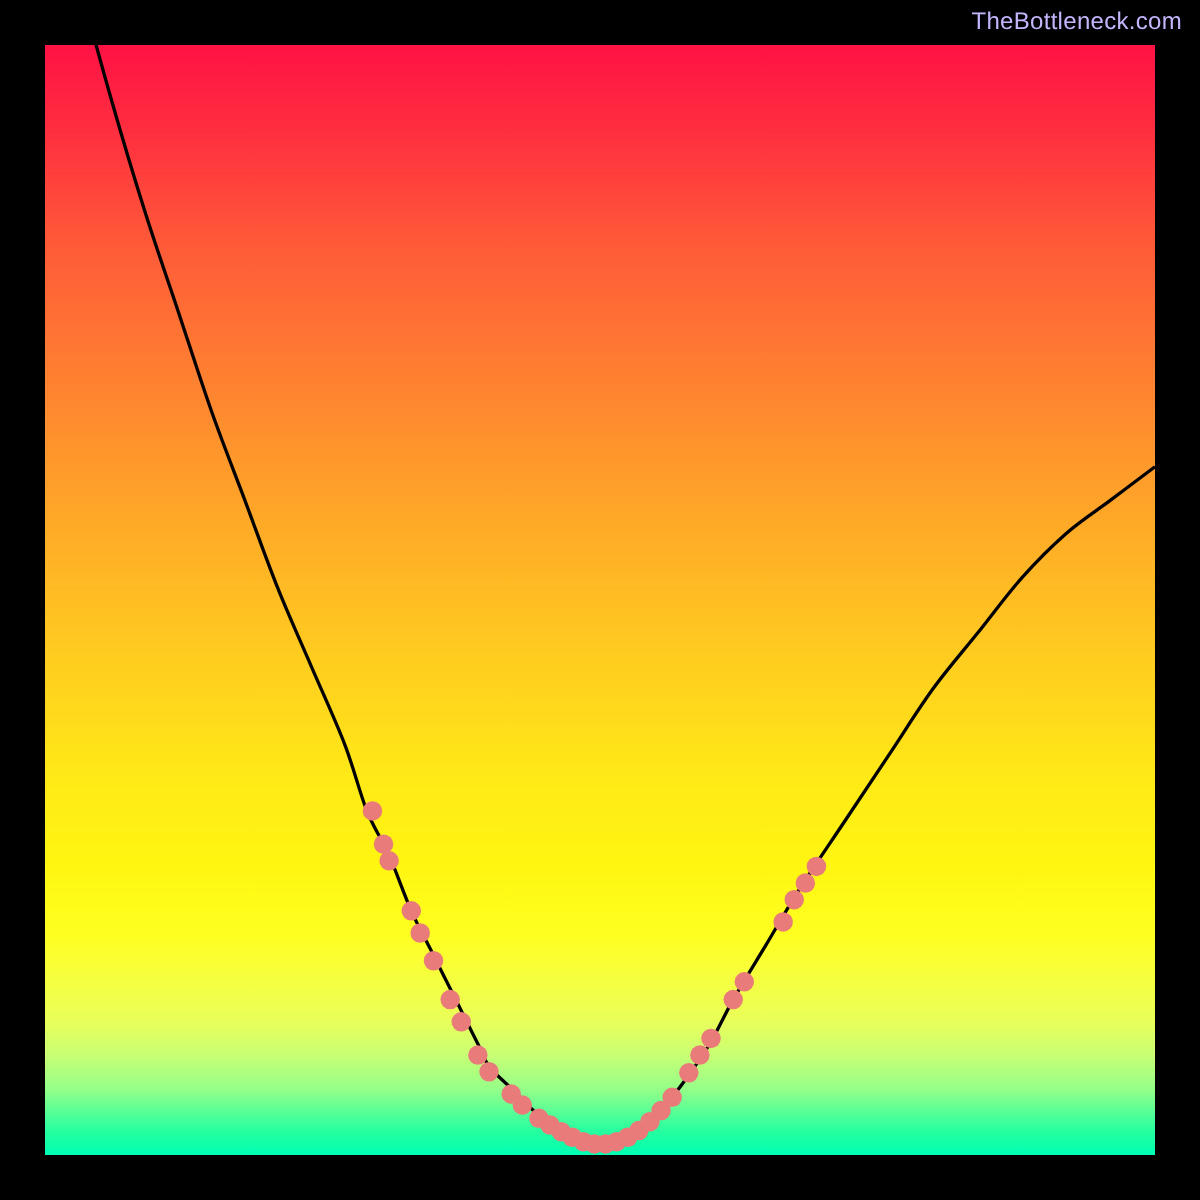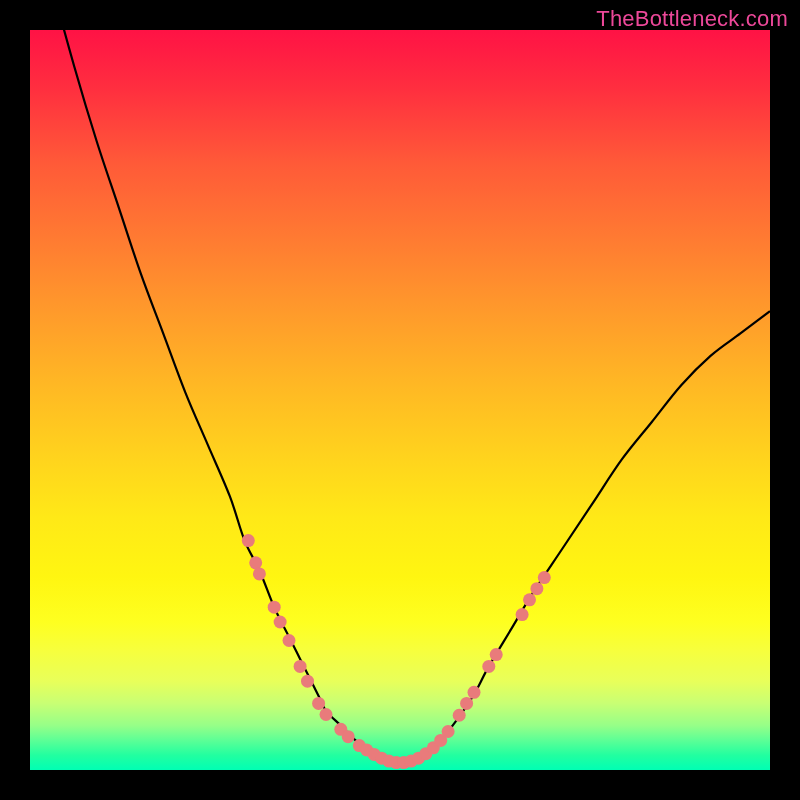--- a/index.html
+++ b/index.html
@@ -14,22 +14,22 @@
   .frame {
     position: relative;
     width: 800px;
     height: 800px;
     background: #000;
   }
   .watermark {
     position: absolute;
     top: 6px;
     right: 12px;
-    color: #ec4899;
-    font-size: 22px;
+    color: #c4b5fd;
+    font-size: 16px;
     font-weight: 500;
     letter-spacing: 0.2px;
     z-index: 10;
   }
   .plot {
     position: absolute;
     left: 30px;
     top: 30px;
     width: 740px;
     height: 740px;

